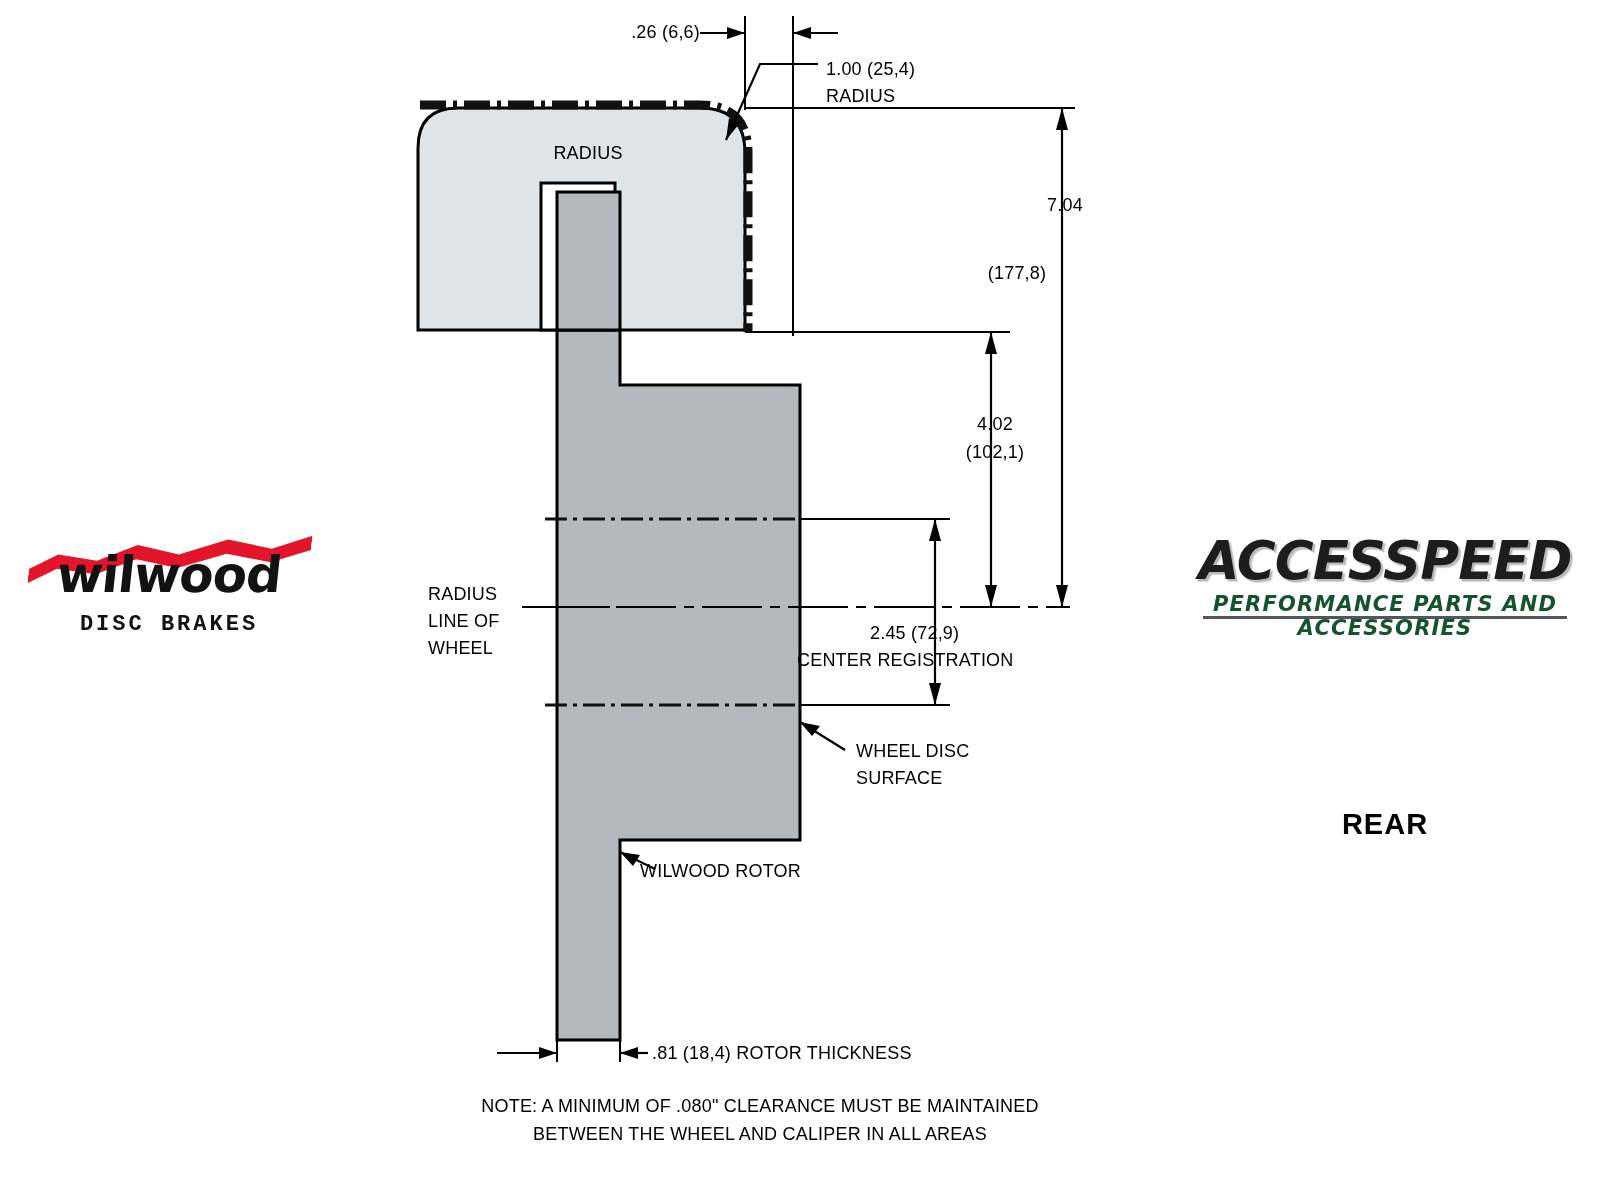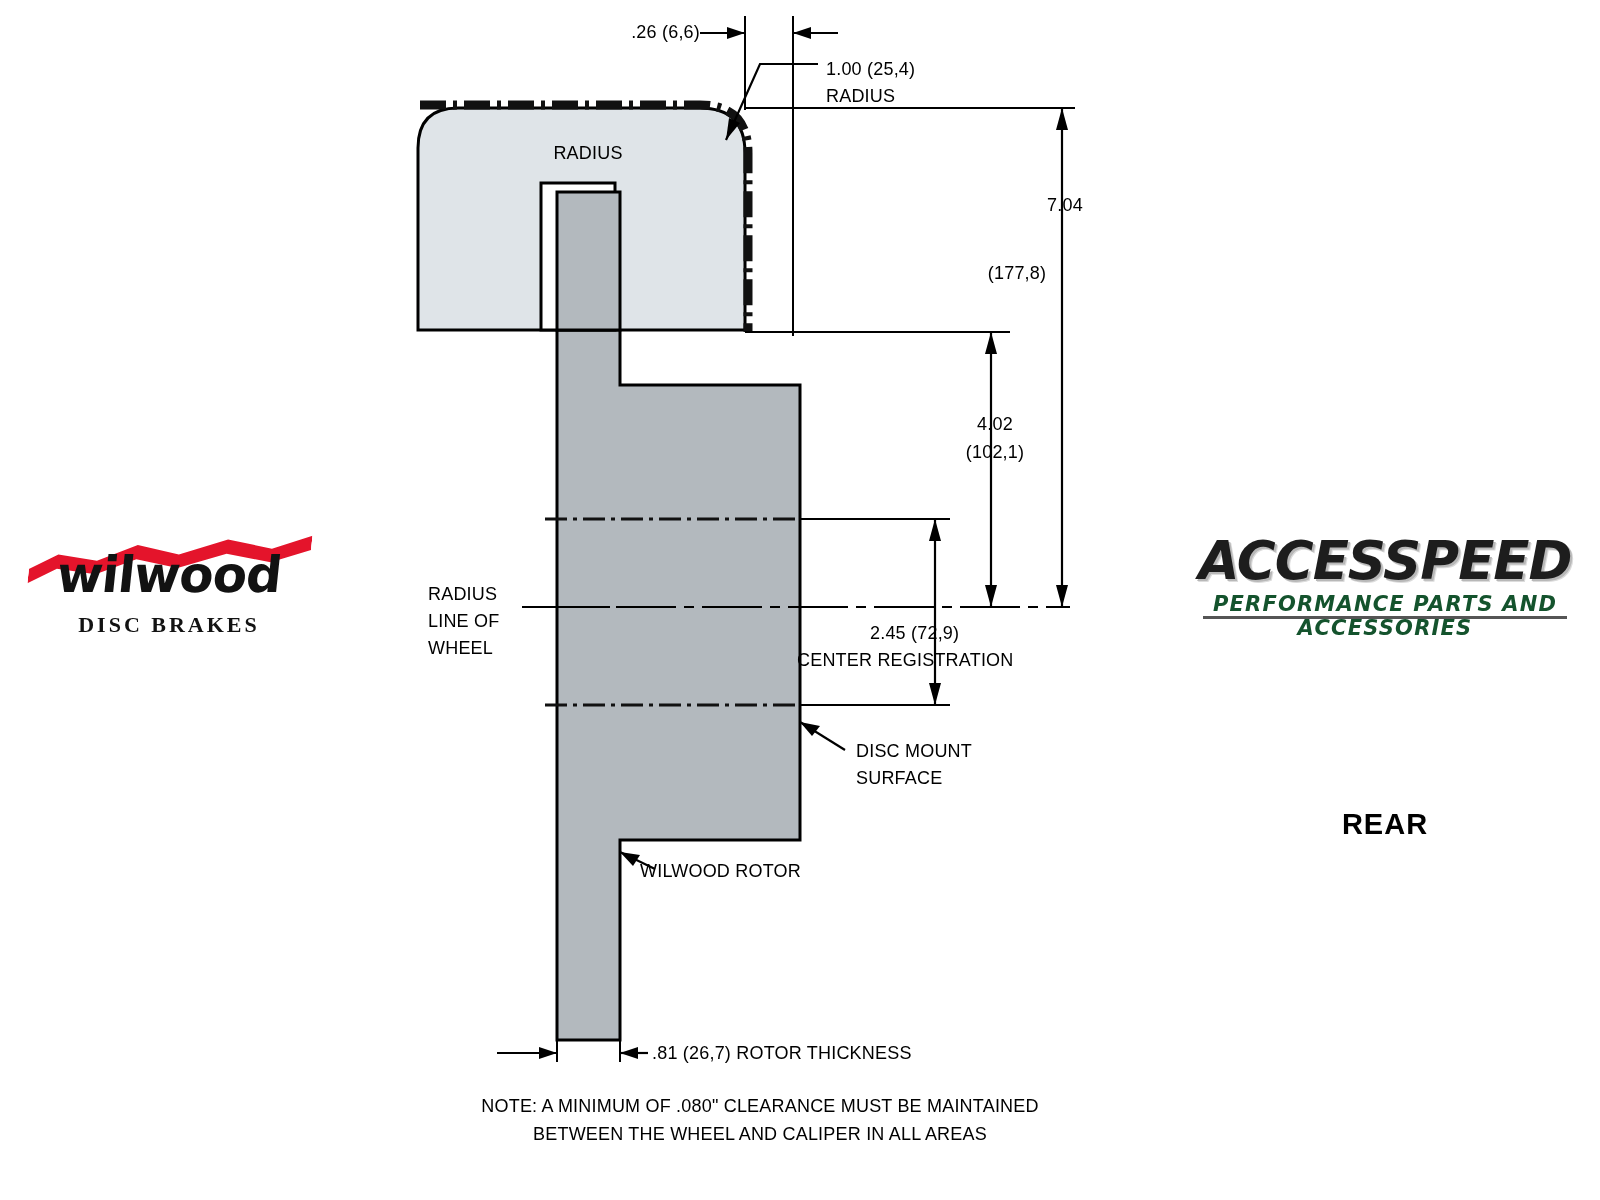--- a/index.html
+++ b/index.html
@@ -62,21 +62,21 @@
     height: 42px;
     background: #e4142b;
     clip-path: polygon(0% 62%, 10% 30%, 24% 48%, 38% 14%, 53% 40%, 70% 8%, 86% 34%, 100% 6%, 100% 40%, 86% 66%, 70% 42%, 53% 72%, 38% 48%, 24% 80%, 10% 64%, 0% 96%);
     transform: skewX(-8deg) rotate(-2deg);
   }
   #wilwood-logo .sub {
     position: absolute;
     left: 0; top: 92px;
     width: 310px;
     text-align: center;
-    font-family: Liberation Serif, serif;
+    font-family: Liberation Mono, monospace;
     font-weight: bold;
     font-size: 22px;
     letter-spacing: 3px;
     color: #121212;
   }
 
   
   #accesspeed-logo {
     position: absolute;
     left: 1195px;
@@ -245,26 +245,26 @@
   <div class="lbl center" style="left:930px; top:411px; width:130px;">4.02</div>
   <div class="lbl center" style="left:930px; top:439px; width:130px;">(102,1)</div>
 
   <div class="lbl" style="left:428px; top:581px;">RADIUS</div>
   <div class="lbl" style="left:428px; top:608px;">LINE OF</div>
   <div class="lbl" style="left:428px; top:635px;">WHEEL</div>
 
   <div class="lbl" style="left:870px; top:620px;">2.45 (72,9)</div>
   <div class="lbl" style="left:797px; top:647px;">CENTER REGISTRATION</div>
 
-  <div class="lbl" style="left:856px; top:738px;">DISC MOUNT</div>
+  <div class="lbl" style="left:856px; top:738px;">WHEEL DISC</div>
   <div class="lbl" style="left:856px; top:765px;">SURFACE</div>
 
   <div class="lbl" style="left:640px; top:858px;">WILWOOD ROTOR</div>
 
-  <div class="lbl" style="left:652px; top:1040px;">.81 (26,7) ROTOR THICKNESS</div>
+  <div class="lbl" style="left:652px; top:1040px;">.81 (18,4) ROTOR THICKNESS</div>
 
   <div class="lbl center" style="left:310px; top:1093px; width:900px;">NOTE: A MINIMUM OF .080" CLEARANCE MUST BE MAINTAINED</div>
   <div class="lbl center" style="left:310px; top:1121px; width:900px;">BETWEEN THE WHEEL AND CALIPER IN ALL AREAS</div>
 
   <div id="wilwood-logo">
     <div class="swoosh"></div>
     <div class="wordmark">wilwood</div>
     <div class="sub">DISC BRAKES</div>
   </div>
 

